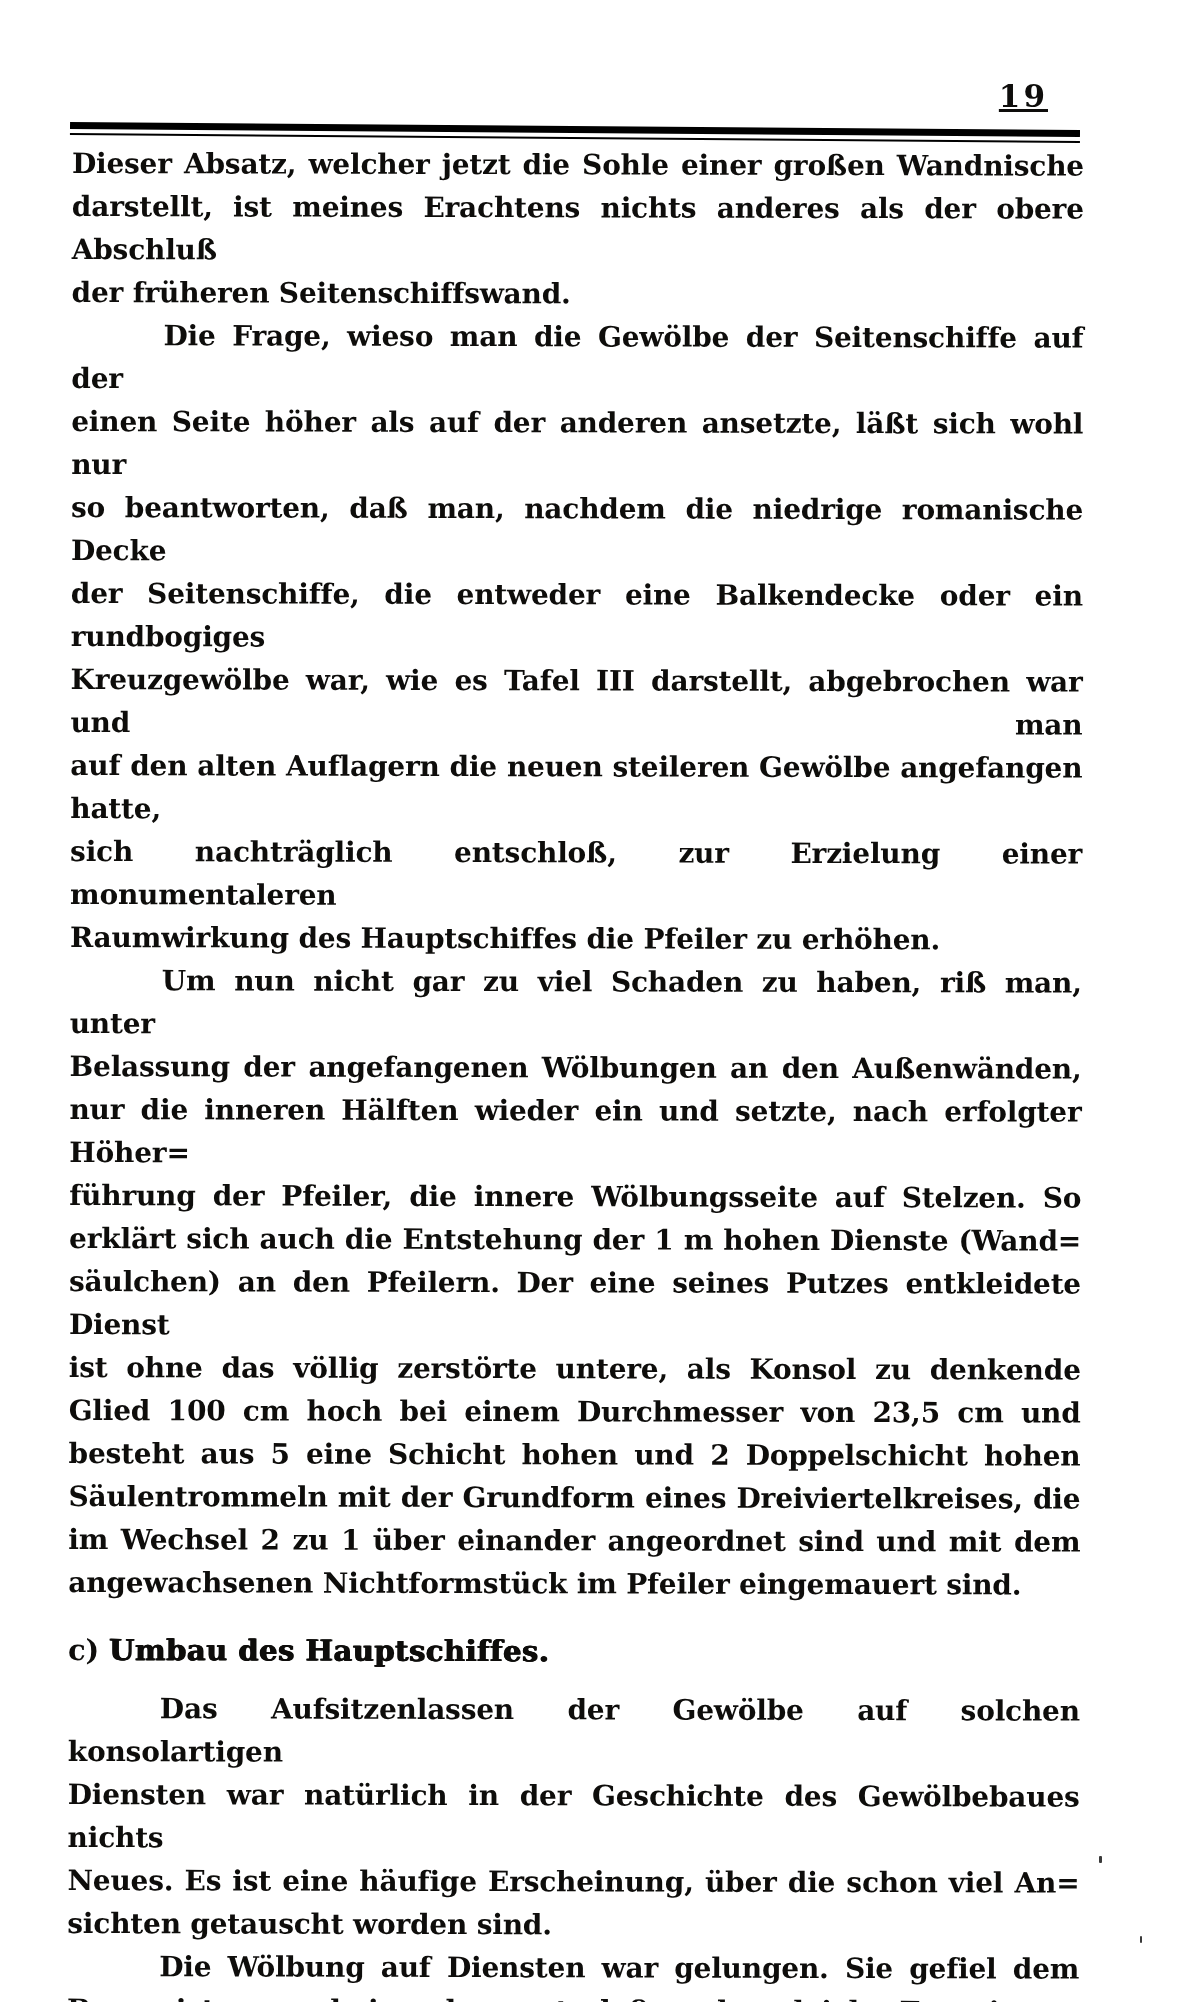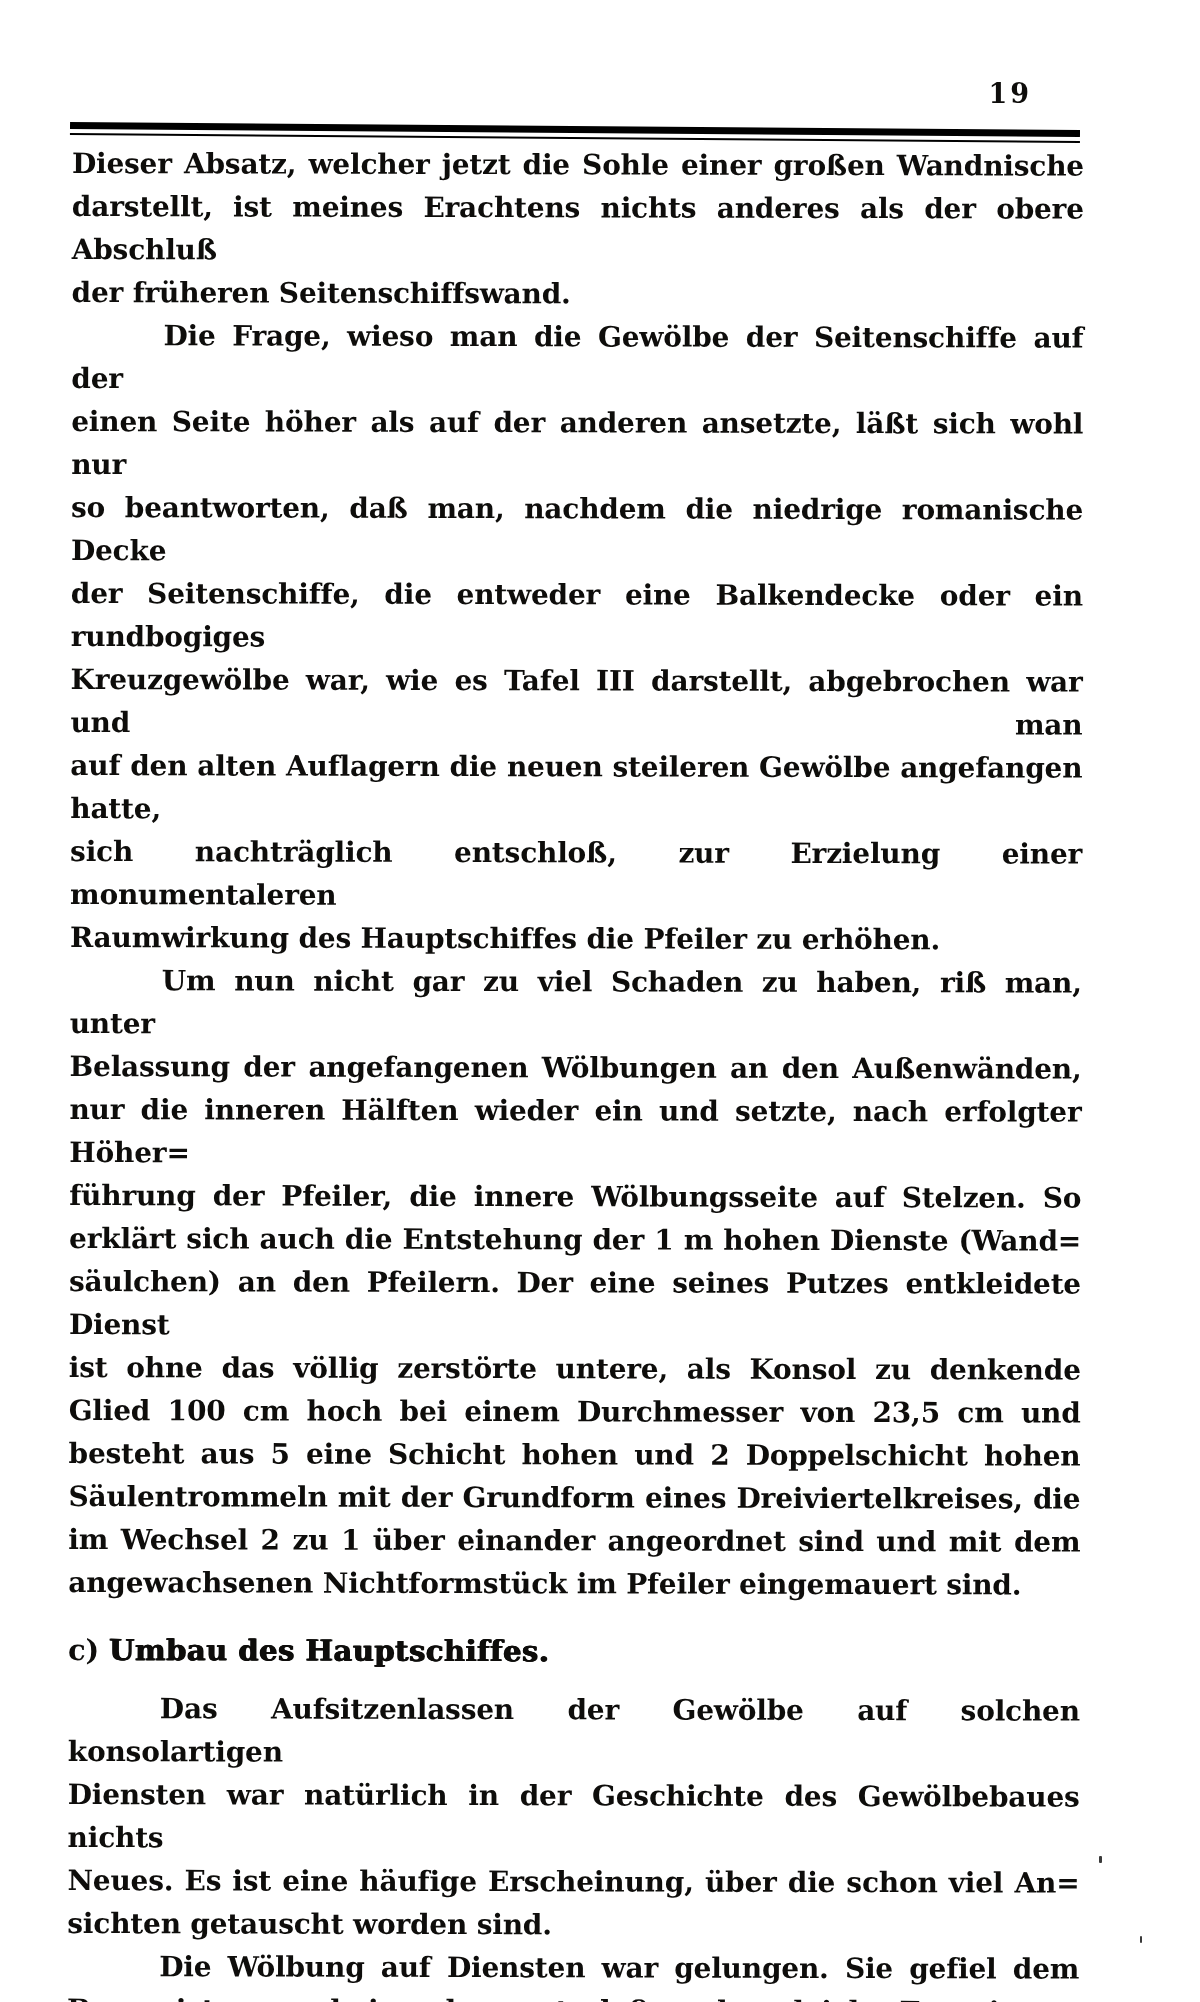--- a/index.html
+++ b/index.html
@@ -17,24 +17,25 @@
   .page {
     position: relative;
     width: 1200px;
     height: 2002px;
     background: #ffffff;
     overflow: hidden;
   }
   .pagenum {
     position: absolute;
     top: 78px;
-    right: 168px;
-    font-size: 27px;
+    right: 152px;
+    font-size: 31px;
     font-weight: 700;
     letter-spacing: 3px;
+    text-decoration: underline;
   }
   .rules {
     position: absolute;
     left: 70px;
     top: 122px;
     width: 1010px;
     transform: rotate(0.45deg);
     transform-origin: left center;
   }
   .rule-thick { height: 7px; background: #000; }

